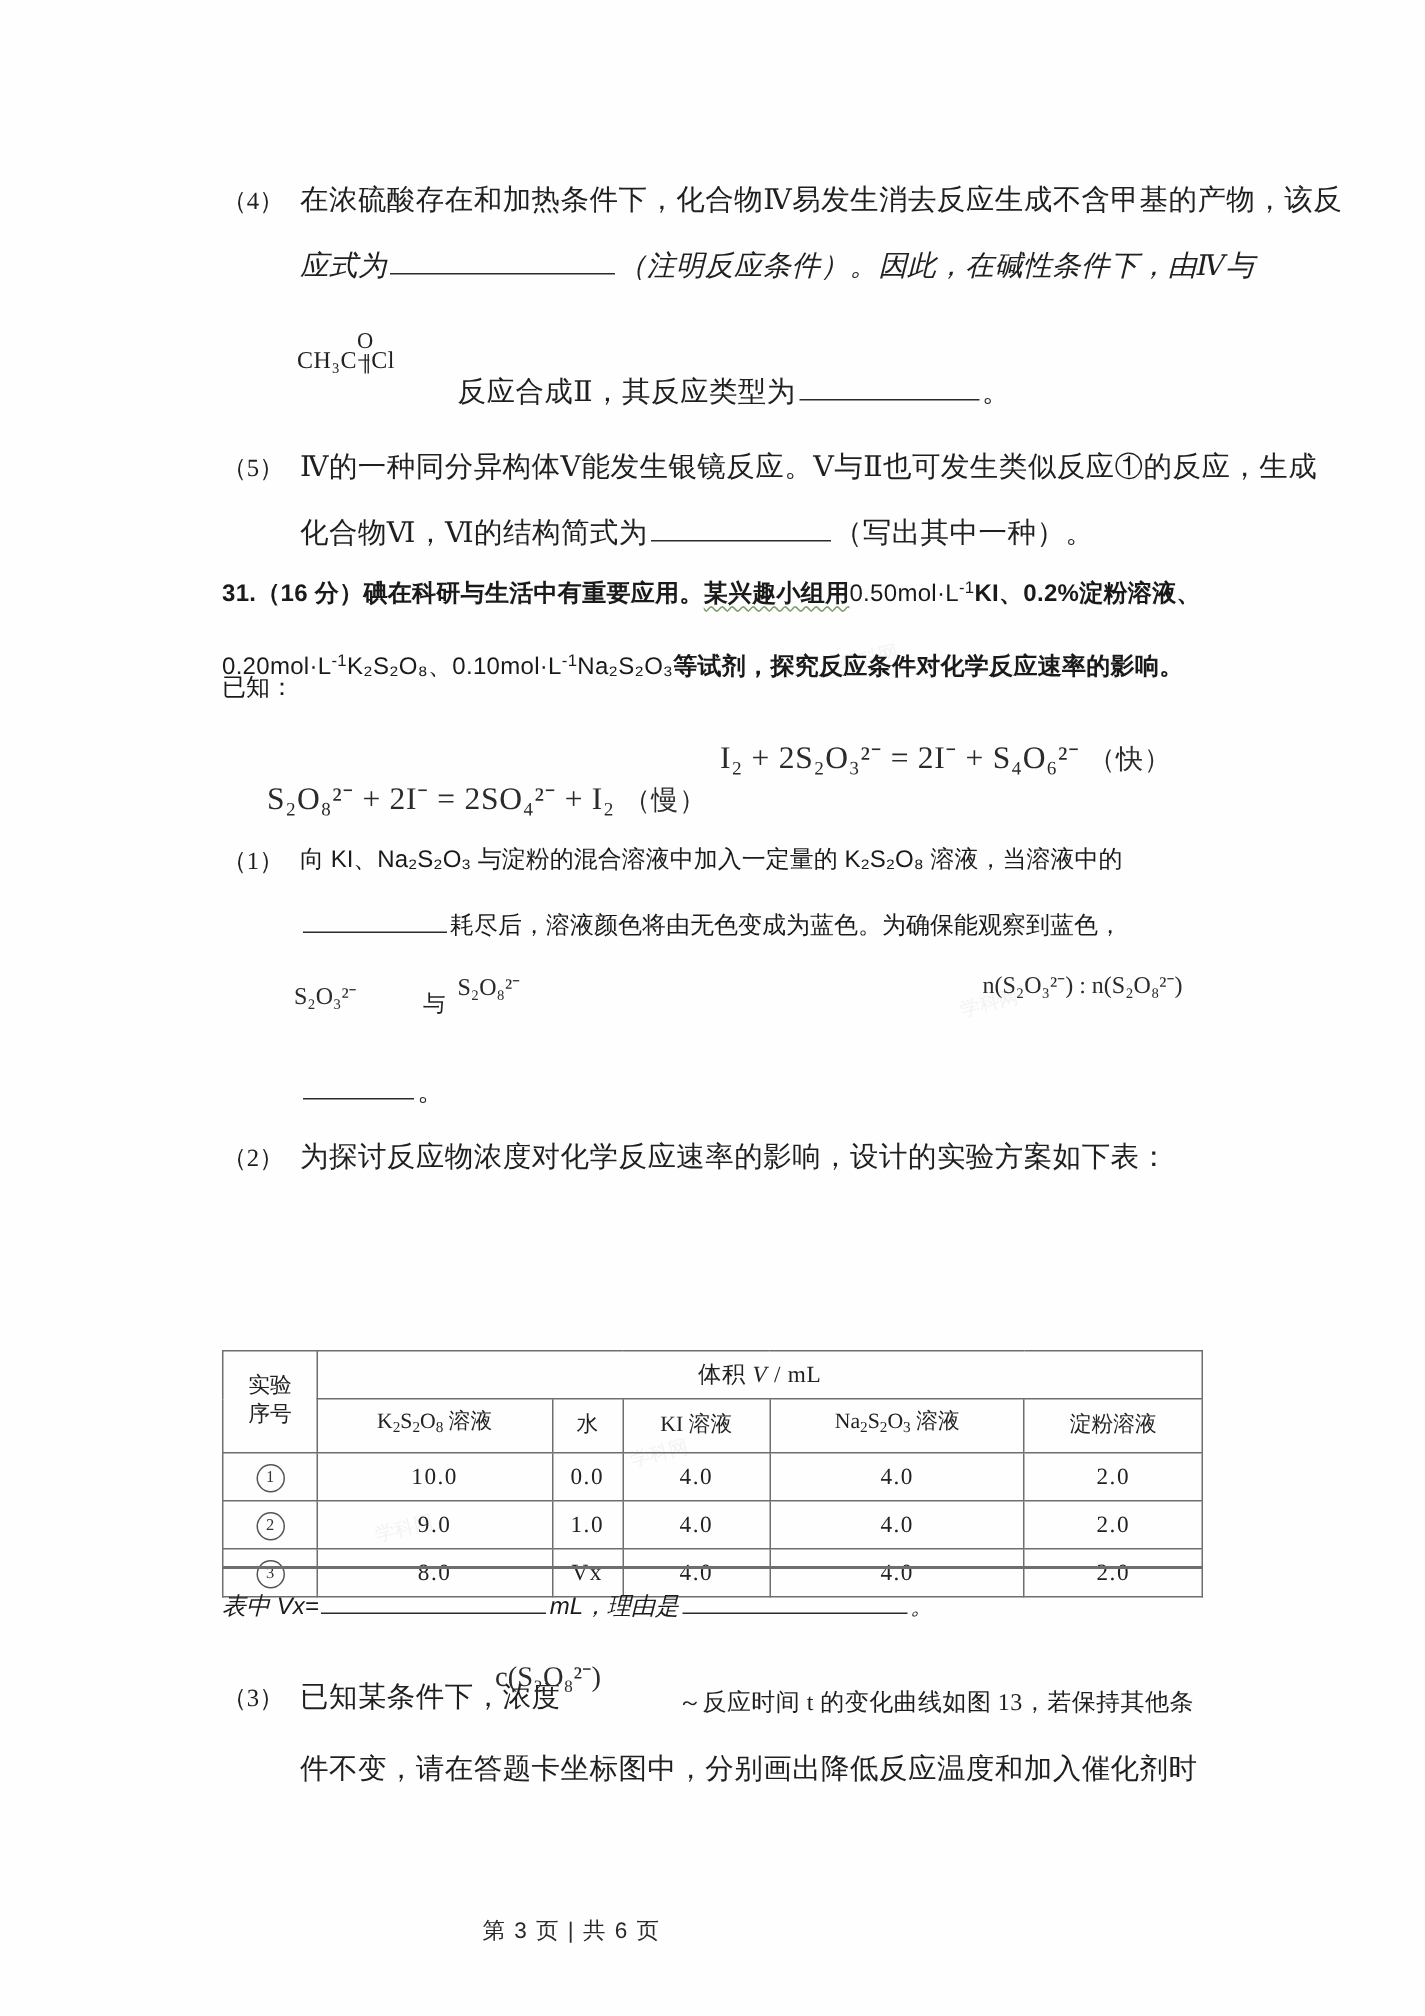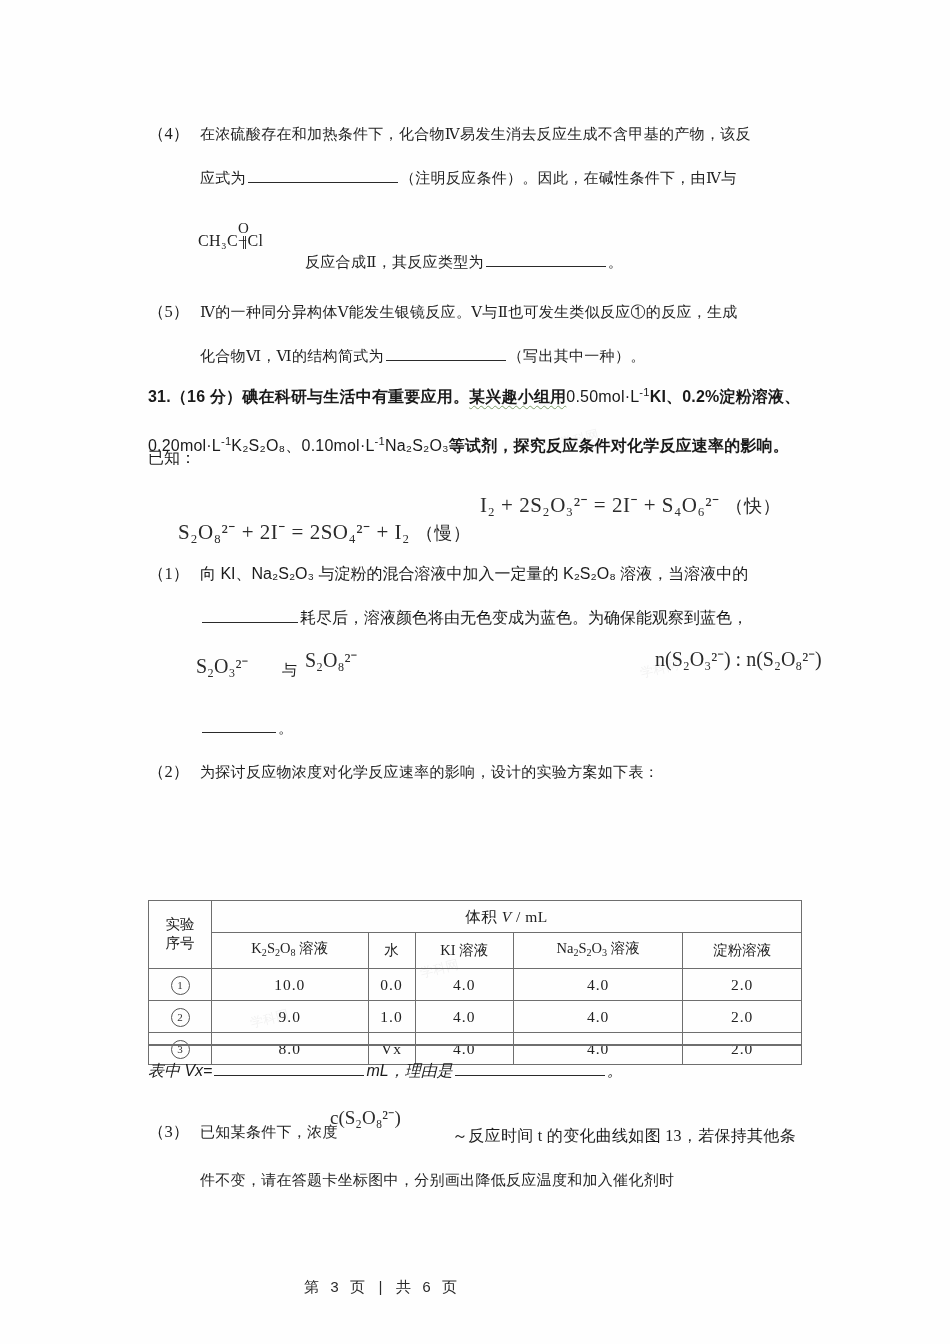--- a/index.html
+++ b/index.html
@@ -20,21 +20,21 @@
     position: absolute;
     inset: 0;
     width: 950px;
     height: 1344px;
     background: #fefefe;
   }
 
   
   .para {
     position: absolute;
-    font-size: 15px;
+    font-size: 19px;
     line-height: 44px;
     letter-spacing: 0.3px;
     color: #1f1f1f;
     white-space: nowrap;
   }
 
   .qnum {
     position: absolute;
     font-size: 16.5px;
     line-height: 44px;
@@ -94,21 +94,21 @@
     font-size: 21px;
     color: #2b2b2b;
     font-family: "Liberation Serif", serif;
     letter-spacing: 0.5px;
     white-space: nowrap;
   }
   .eqrow .cn  { font-size: 18px; }
 
   
   .mathbig {
-    font-size: 20px;
+    font-size: 16px;
     font-family: "Liberation Serif", serif;
     color: #2b2b2b;
     white-space: nowrap;
   }
 
   
   .stem31 {
     position: absolute;
     left: 148px;
     width: 672px;
@@ -195,21 +195,21 @@
     background: #6e6e6e;
   }
 
   
   .footer {
     position: absolute;
     left: 0;
     top: 1278px;
     width: 762px;
     text-align: center;
-    font-family: Liberation Mono, monospace;
+    font-family: Liberation Sans, sans-serif;
     font-size: 15px;
     color: #2a2a2a;
     letter-spacing: 1px;
   }
 
   
   .wm {
     position: absolute;
     color: rgba(140,140,140,0.10);
     font-size: 13px;
@@ -227,21 +227,21 @@
 
   <div class="wm" style="left:560px; top:430px;">学科网</div>
   <div class="wm" style="left:640px; top:660px;">学科网</div>
   <div class="wm" style="left:420px; top:960px;">学科网</div>
   <div class="wm" style="left:250px; top:1010px;">学科网</div>
 
   <div class="qnum" style="left:148px; top:112px;">（4）</div>
 
   <div class="para" style="left:200px; top:112px;">在浓硫酸存在和加热条件下，化合物Ⅳ易发生消去反应生成不含甲基的产物，该反</div>
 
-  <div class="para" style="left:200px; top:156px;">
+  <div class="para" style="left:200px; top:156px;font-style:italic;">
     <span>应式为</span><span class="blank b-xl"></span><span>（注明反应条件）。因此，在碱性条件下，由Ⅳ与</span>
   </div>
 
   <div class="acyl" style="left:198px; top:222px; width:110px; height:50px;">
     <span class="oline">O</span>
     <span class="dbl"></span>
     <span class="chain">CH₃C−Cl</span>
   </div>
 
   <div class="para" style="left:305px; top:240px;">

